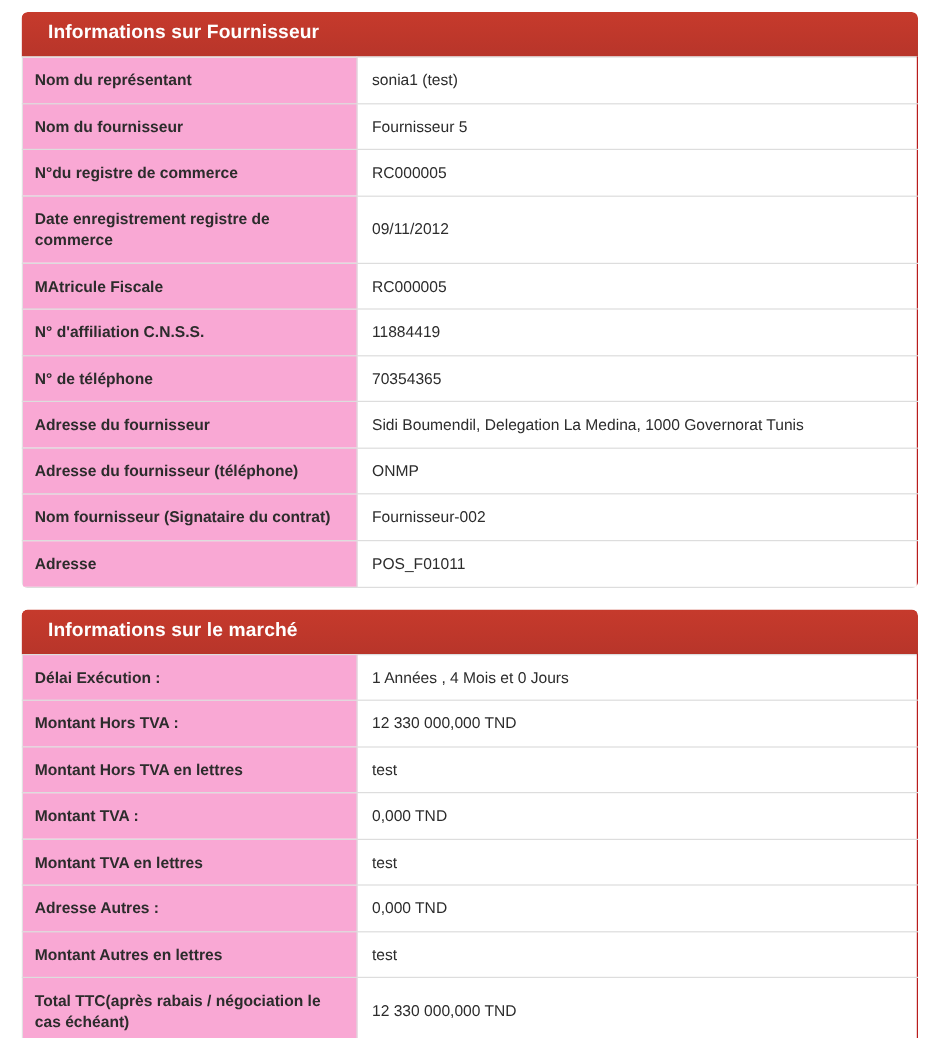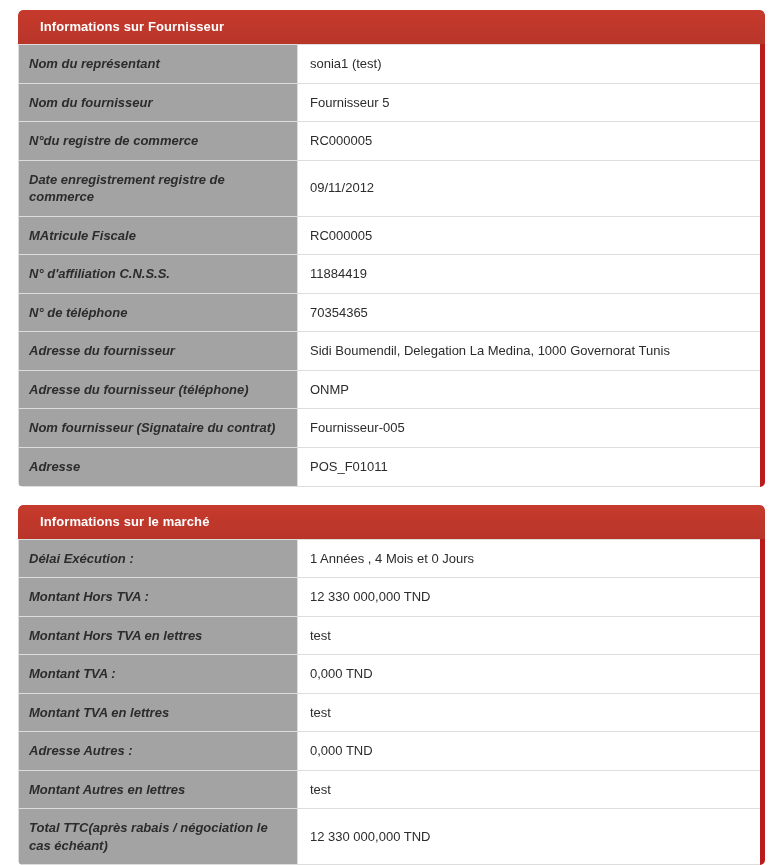--- a/index.html
+++ b/index.html
@@ -22,21 +22,21 @@
   .panel {
     margin-bottom: 18px;
     border-radius: 5px;
     overflow: hidden;
     background: #ffffff;
   }
   .panel-header {
     background: #c0392b;
     background: linear-gradient(to bottom, #c63a2c 0%, #b8352a 100%);
     color: #ffffff;
-    font-size: 13px;
+    font-size: 16px;
     font-weight: bold;
     padding: 9px 14px 10px 22px;
     border-radius: 5px 5px 0 0;
     letter-spacing: 0.1px;
   }
   table.info-table {
     width: 100%;
     border-collapse: collapse;
     table-layout: fixed;
     font-size: 13px;
@@ -46,38 +46,37 @@
   }
   table.info-table td {
     border: 1px solid #dddddd;
     padding: 10px 10px 10px 10px;
     vertical-align: middle;
     line-height: 1.35;
   }
   table.info-table td.label {
     width: 258px;
     font-weight: bold;
-    background: #a3a3a3;
+    background: #f9a8d4;
     color: #2c2c2c;
     padding-left: 10px;
-    font-style: italic;
   }
   table.info-table td.value {
     background: #ffffff;
     color: #2c2c2c;
     padding-left: 12px;
   }
   table.info-table tr:first-child td {
     border-top: 1px solid #dddddd;
   }
   .panel table.info-table td:first-child {
     border-left: 1px solid #dddddd;
   }
   .panel table.info-table td:last-child {
-    border-right: 5px solid #b91c1c;
+    border-right: 1px solid #b91c1c;
   }
 </style>
 </head>
 <body>
 
 <div class="page">
 
   <section class="panel">
     <div class="panel-header">Informations sur Fournisseur</div>
     <table class="info-table">
@@ -113,21 +112,21 @@
         <tr>
           <td class="label">Adresse du fournisseur</td>
           <td class="value">Sidi Boumendil, Delegation La Medina, 1000 Governorat Tunis</td>
         </tr>
         <tr>
           <td class="label">Adresse du fournisseur (téléphone)</td>
           <td class="value">ONMP</td>
         </tr>
         <tr>
           <td class="label">Nom fournisseur (Signataire du contrat)</td>
-          <td class="value">Fournisseur-005</td>
+          <td class="value">Fournisseur-002</td>
         </tr>
         <tr>
           <td class="label">Adresse</td>
           <td class="value">POS_F01011</td>
         </tr>
       </tbody>
     </table>
   </section>
 
   <section class="panel">

